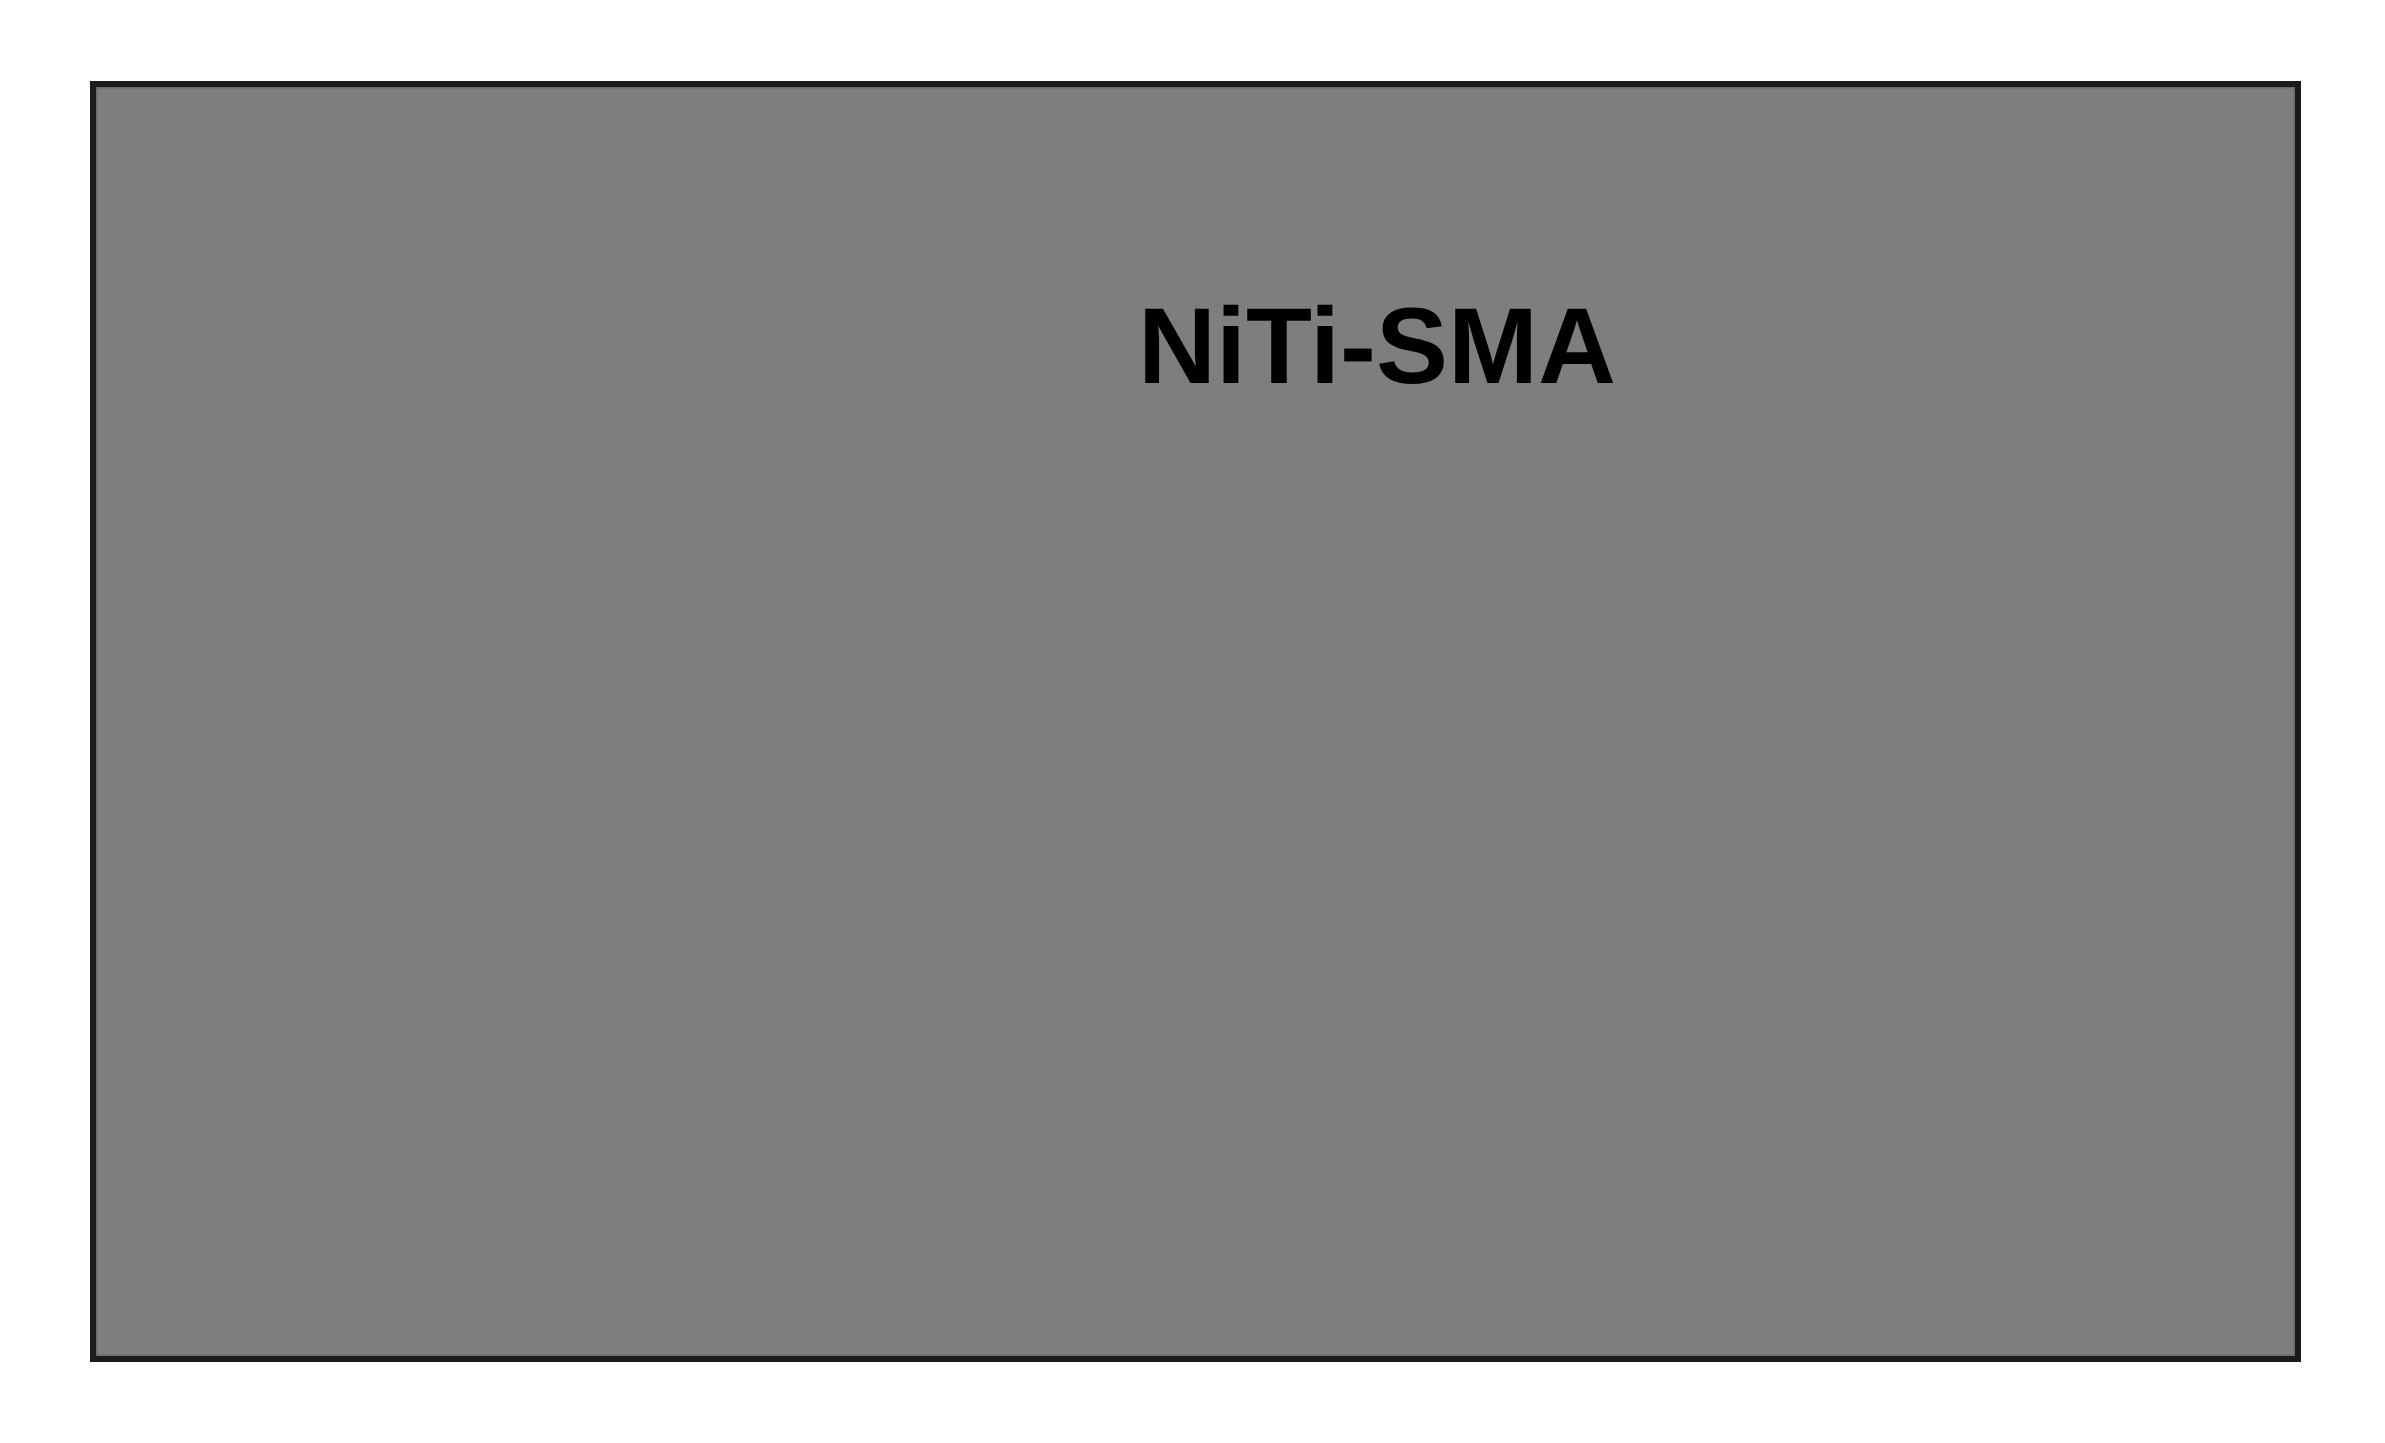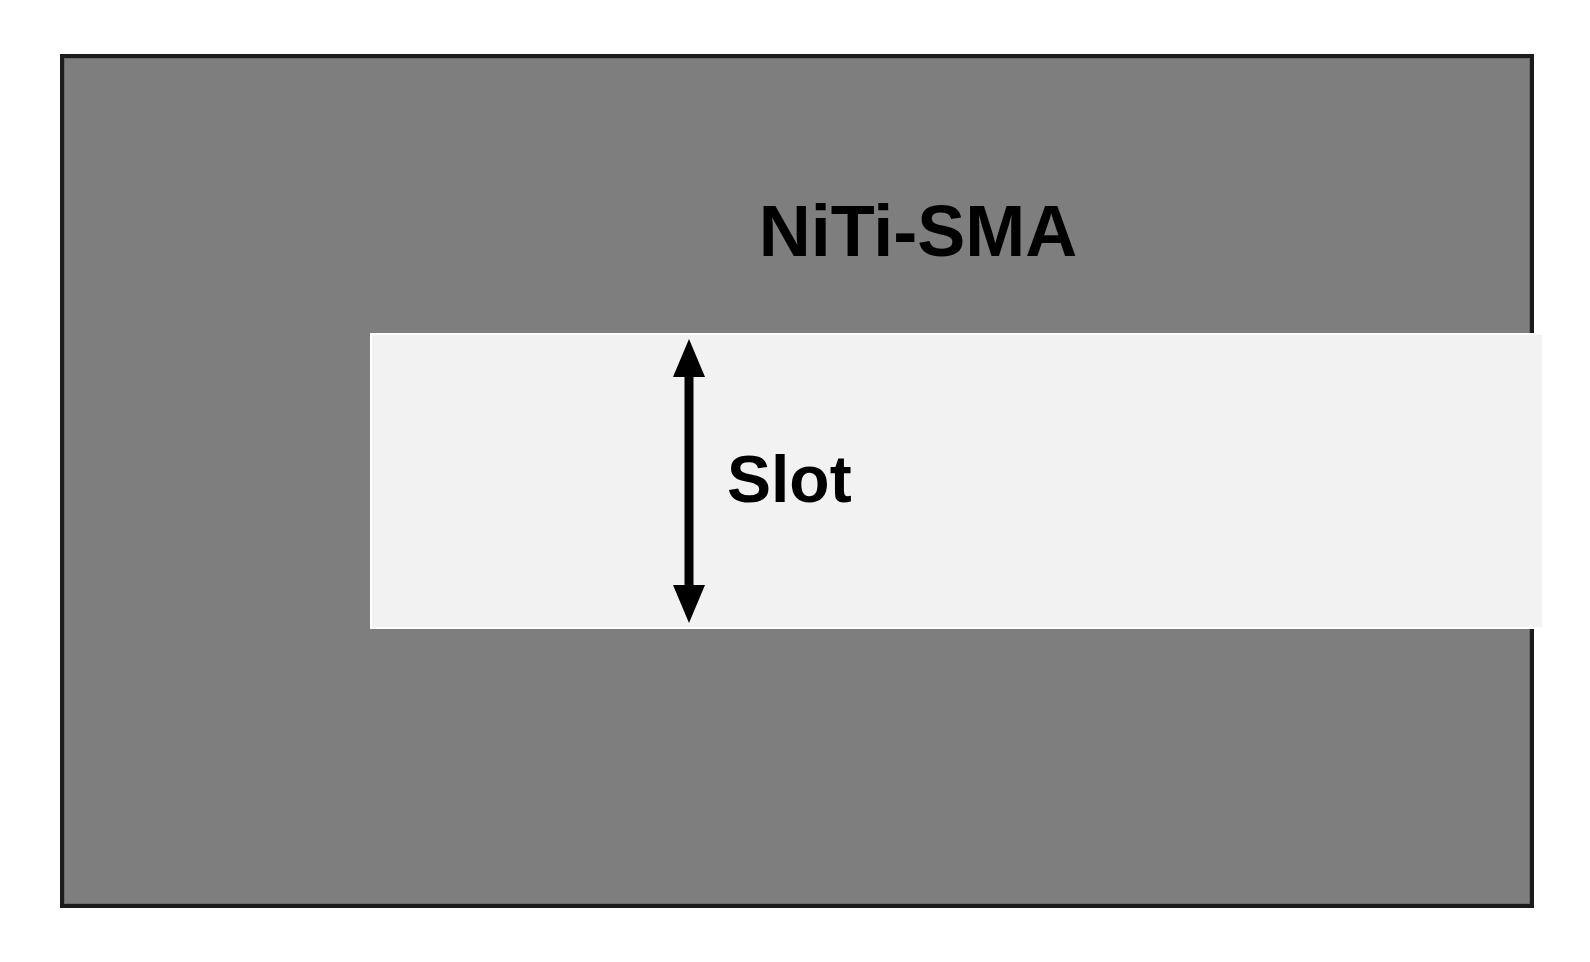--- a/index.html
+++ b/index.html
@@ -69,22 +69,14 @@
 </style>
 </head>
 <body>
 
 <div class="canvas">
 
   <div class="plate">
     <div class="plate-title">NiTi-SMA</div>
   </div>
 
-  <div class="slot">
-    <svg class="slot-arrow" viewBox="0 0 60 296" xmlns="http://www.w3.org/2000/svg">
-      <line x1="30" y1="34" x2="30" y2="262" stroke="#000000" stroke-width="9"></line>
-      <polygon points="30,6 14,44 46,44" fill="#000000"></polygon>
-      <polygon points="30,290 14,252 46,252" fill="#000000"></polygon>
-    </svg>
-    <div class="slot-label">Slot</div>
-  </div>
 
 </div>
 
 </body></html>

